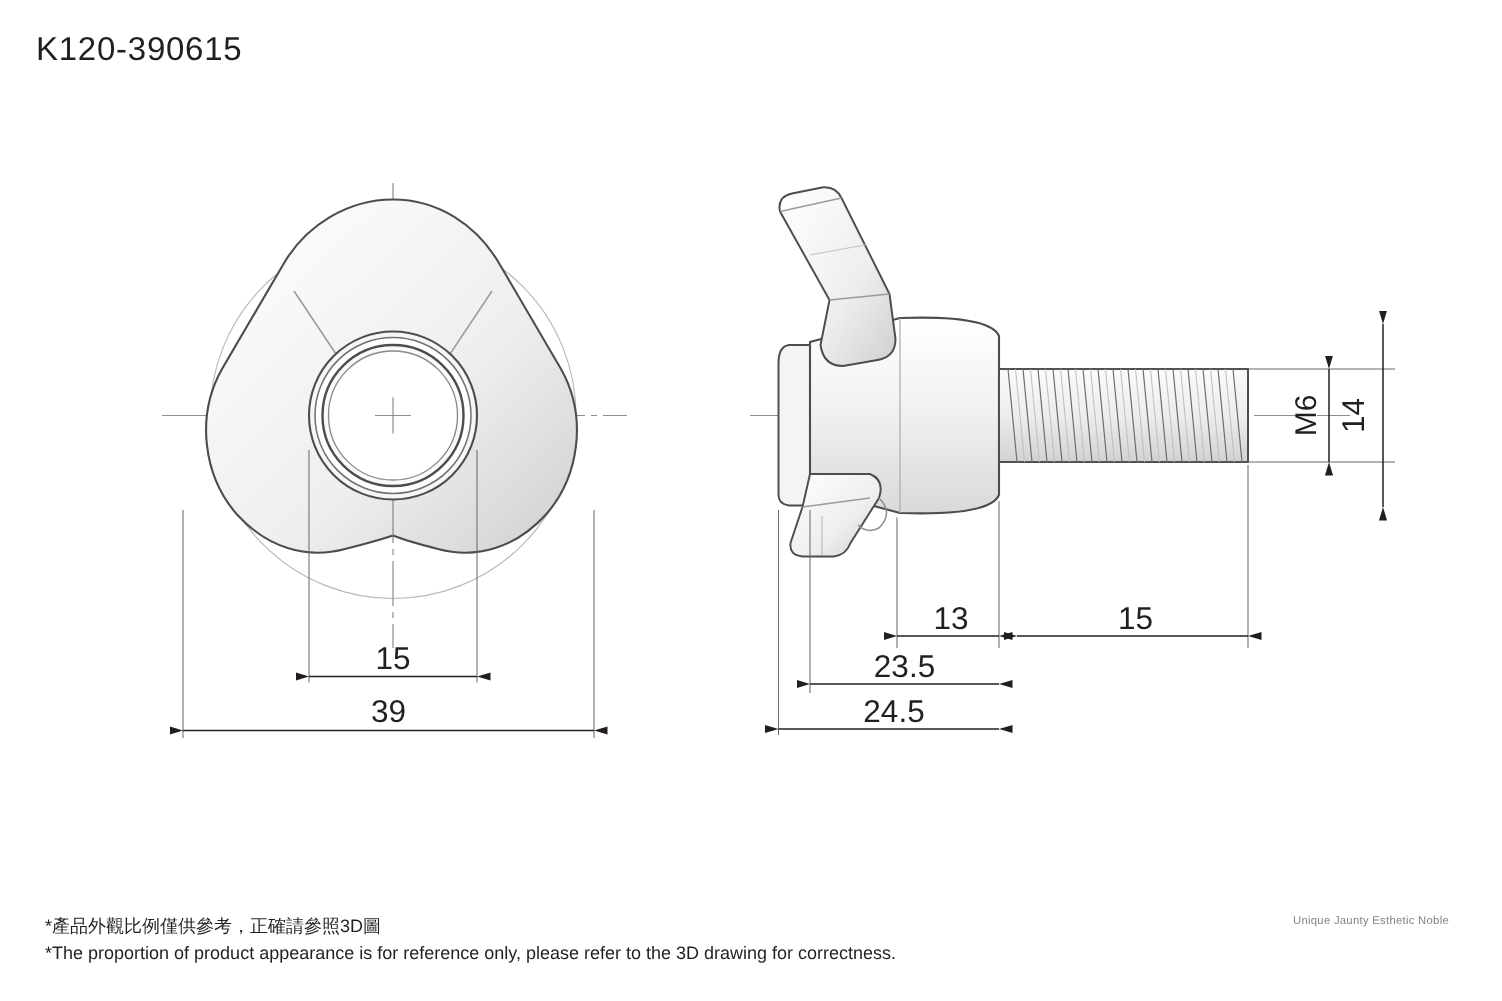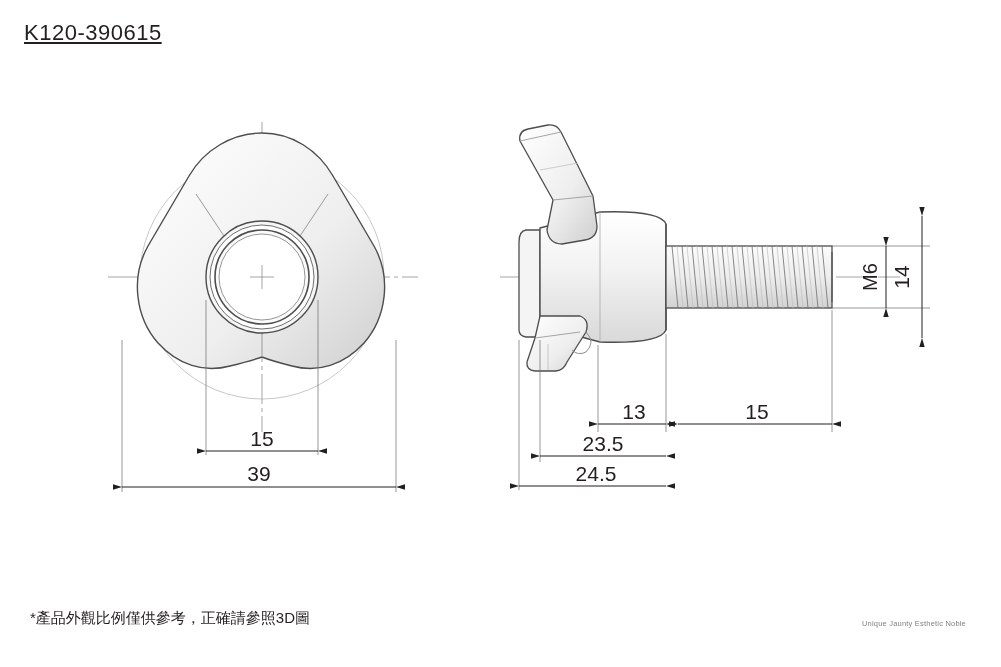--- a/index.html
+++ b/index.html
@@ -23,33 +23,32 @@
   }
   #part-title {
     position: absolute;
     left: 24px;
     top: 20px;
     font-size: 22px;
     letter-spacing: 0.5px;
     color: #231f20;
     font-family: "Liberation Sans", sans-serif;
     white-space: nowrap;
-    text-decoration: underline;
   }
   #drawing-canvas {
     position: absolute;
     left: 0;
     top: 0;
     width: 1001px;
     height: 667px;
   }
   .footnote {
     position: absolute;
     left: 30px;
-    font-size: 15px;
+    font-size: 12px;
     color: #231f20;
     white-space: nowrap;
     font-family: "Liberation Sans", sans-serif;
   }
   #footnote-zh { top: 609px; }
   #footnote-en { top: 628px; }
   #brand {
     position: absolute;
     right: 22px;
     top: 606px;
@@ -59,21 +58,21 @@
   #brand-wordmark {
     font-size: 27px;
     font-weight: bold;
     letter-spacing: 1px;
     line-height: 1;
     font-family: "Liberation Sans", sans-serif;
   }
   #brand-wordmark .u { color: #00a14b; }
   #brand-wordmark .jen { color: #58595b; }
   #brand-tagline {
-    margin-top: 13px;
+    margin-top: 3px;
     font-size: 7.5px;
     color: #808285;
     letter-spacing: 0.2px;
     font-family: "Liberation Sans", sans-serif;
   }
   svg text {
     font-family: "Liberation Sans", sans-serif;
     fill: #231f20;
   }
 </style>
@@ -259,18 +258,19 @@
 
       <line x1="540" y1="456" x2="666" y2="456" stroke="#231f20" stroke-width="1" marker-start="url(#arrowStart)" marker-end="url(#arrowEnd)"></line>
       <text x="603" y="451" font-size="21" text-anchor="middle">23.5</text>
 
       <line x1="519" y1="486" x2="666" y2="486" stroke="#231f20" stroke-width="1" marker-start="url(#arrowStart)" marker-end="url(#arrowEnd)"></line>
       <text x="596" y="481" font-size="21" text-anchor="middle">24.5</text>
     </g>
   </svg>
 
   <div class="footnote" id="footnote-zh">*產品外觀比例僅供參考，正確請參照3D圖</div>
+  <div class="footnote" id="footnote-en">*The proportion of product appearance is for reference only, please refer to the 3D drawing for correctness.</div>
 
   <div id="brand">
     <div id="brand-tagline">Unique Jaunty Esthetic Noble</div>
   </div>
 
 </div>
 
 </body></html>

